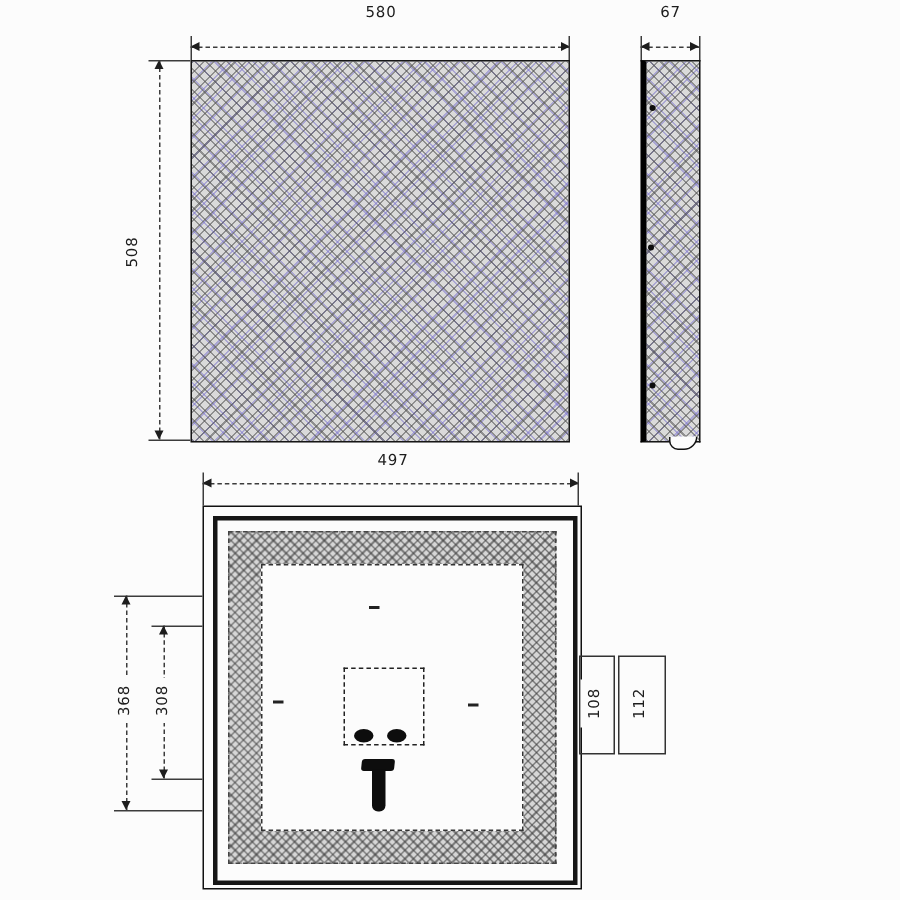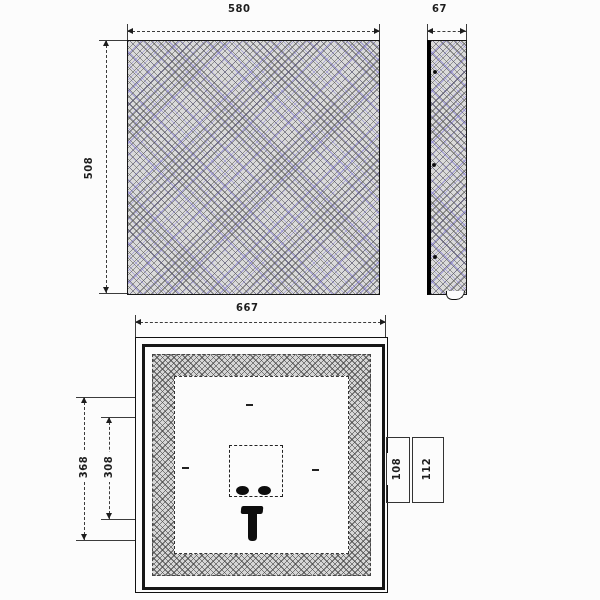--- a/index.html
+++ b/index.html
@@ -14,21 +14,21 @@
   .sline-h{height:0;border-top:1px solid #3c3c3c;}
   .sline-v{width:0;border-left:1px solid #3c3c3c;}
   
   .arr{width:0;height:0;}
   .arr-l{border-top:3px solid transparent;border-bottom:3px solid transparent;border-right:6px solid #1d1d1d;}
   .arr-r{border-top:3px solid transparent;border-bottom:3px solid transparent;border-left:6px solid #1d1d1d;}
   .arr-u{border-left:3px solid transparent;border-right:3px solid transparent;border-bottom:6px solid #1d1d1d;}
   .arr-d{border-left:3px solid transparent;border-right:3px solid transparent;border-top:6px solid #1d1d1d;}
   
   .dimlabel{
-    font-size:10px;font-weight:bold;color:#1d1d1d;text-align:left;
+    font-size:10px;font-weight:normal;color:#1d1d1d;text-align:center;
     letter-spacing:0.5px;line-height:1;white-space:nowrap;
   }
   .vlabel{display:flex;align-items:center;justify-content:center;background:#fcfcfc;}
   .vlabel>span{transform:rotate(-90deg);white-space:nowrap;}
   
   .hatch{
     background-color:#dadada;
     background-image:
       repeating-linear-gradient(45deg, rgba(82,82,82,0.55) 0 1px, transparent 1px 5px),
       repeating-linear-gradient(135deg, rgba(82,82,82,0.55) 0 1px, transparent 1px 5px),
@@ -73,21 +73,21 @@
   <div class="abs arr arr-r" style="left:460px;top:28px;"></div>
   <div class="abs sline-v" style="left:427px;top:24px;height:16px;"></div>
   <div class="abs sline-v" style="left:466px;top:24px;height:16px;"></div>
 
   <div class="abs hatch" style="left:427px;top:40px;width:35px;height:253px;border:1px solid #161616;border-left:4px solid #000;"></div>
   <div class="abs blob" style="left:433px;top:70px;width:4px;height:4px;"></div>
   <div class="abs blob" style="left:432px;top:163px;width:4px;height:4px;"></div>
   <div class="abs blob" style="left:433px;top:255px;width:4px;height:4px;"></div>
   <div class="abs" style="left:446px;top:291px;width:17px;height:8px;border:1.5px solid #111;border-top:none;border-radius:0 0 9px 6px;background:#fcfcfc;"></div>
 
-  <div class="abs dimlabel" style="left:236px;top:303px;width:52px;">667</div>
+  <div class="abs dimlabel" style="left:236px;top:303px;width:52px;">497</div>
   <div class="abs dline-h" style="left:135px;top:322px;width:251px;"></div>
   <div class="abs arr arr-l" style="left:135px;top:319px;"></div>
   <div class="abs arr arr-r" style="left:380px;top:319px;"></div>
   <div class="abs sline-v" style="left:135px;top:315px;height:22px;"></div>
   <div class="abs sline-v" style="left:385px;top:315px;height:22px;"></div>
 
   <div class="abs" style="left:135px;top:337px;width:251px;height:254px;border:1.5px solid #111;"></div>
   <div class="abs" style="left:142px;top:344px;width:237px;height:240px;border:3px solid #161616;"></div>
   <div class="abs hatch-mono" style="left:152px;top:354px;width:217px;height:220px;border:1px dashed #444;"></div>
   <div class="abs" style="left:174px;top:376px;width:173px;height:176px;background:#fcfcfc;border:1.5px dashed #333;"></div>

